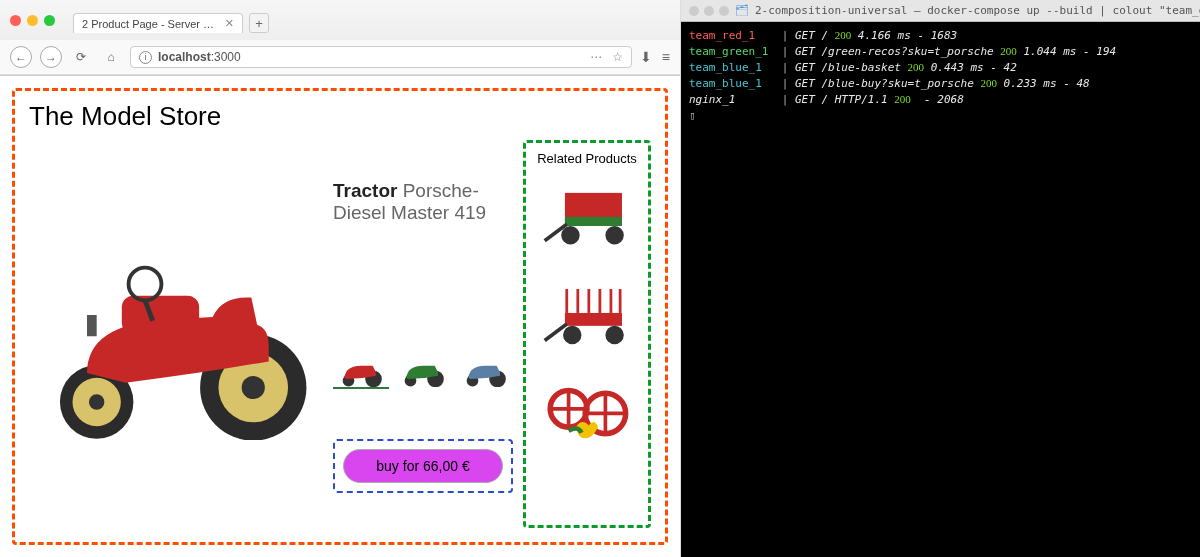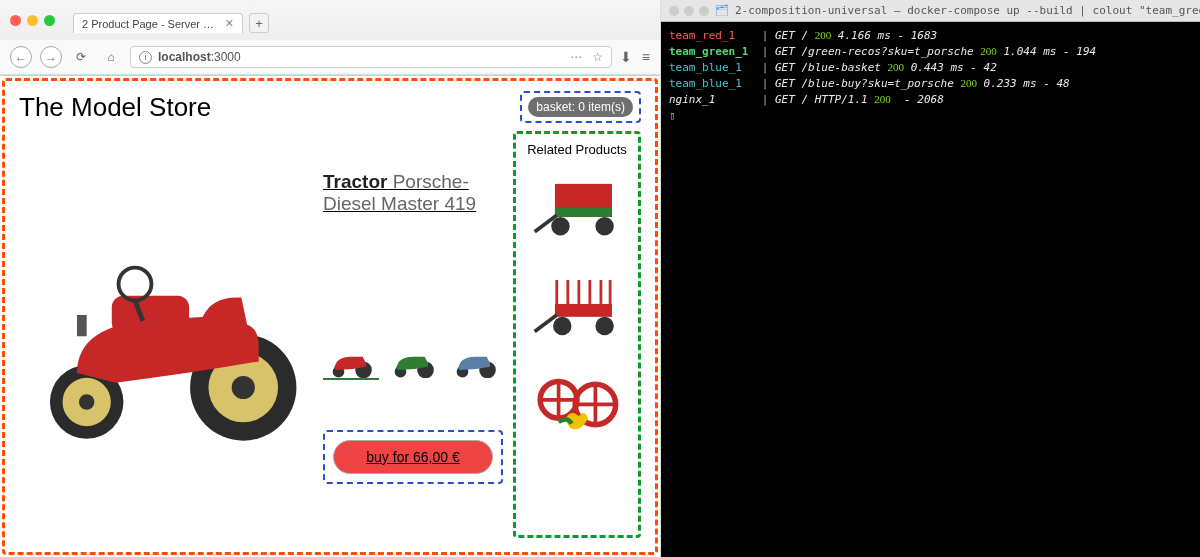--- a/index.html
+++ b/index.html
@@ -18,52 +18,52 @@
   .newtab{ margin-left:6px; width:20px;height:20px;border:1px solid #ccc;border-radius:3px;background:#f3f3f3;display:flex;align-items:center;justify-content:center;font-size:13px;color:#666;}
   .toolbar{ display:flex; align-items:center; gap:8px; padding:6px 10px; background:#f9f9f9; border-bottom:1px solid #ddd;}
   .nav-btn{ width:22px;height:22px;border-radius:50%;border:1px solid #aaa;display:flex;align-items:center;justify-content:center;font-size:12px;color:#666;background:#fff;}
   .nav-btn.plain{border:none;background:none;}
   .urlbar{ flex:1; border:1px solid #ccc;border-radius:4px;background:#fff;padding:3px 8px;font-size:12px;color:#555;display:flex;align-items:center;gap:6px;}
   .urlbar .info{width:13px;height:13px;border:1px solid #888;border-radius:50%;display:inline-flex;align-items:center;justify-content:center;font-size:9px;color:#666;}
   .urlbar .right{margin-left:auto;display:flex;gap:10px;color:#888;}
   .toolbar .rightico{display:flex;gap:10px;color:#666;font-size:14px;}
 
   
-  .page{ flex:1; padding:2px; overflow:hidden; position:relative;}
+  .page{ flex:1; padding:12px; overflow:hidden; position:relative;}
   .red-box{ border:3px dashed #ff4d00; border-radius:4px; height:100%; padding:10px 14px 14px; display:flex; flex-direction:column;}
   .header-row{ display:flex; justify-content:space-between; align-items:center;}
   .store-title{ font-size:26px; font-weight:400;}
   .basket{ border:2px dashed #2a4dd0; border-radius:4px; padding:4px 6px;}
   .basket-inner{ background:#6f6f6f; color:#fff; font-size:12px; padding:3px 8px; border-radius:10px;}
   .body-row{ flex:1; display:flex; gap:10px; margin-top:8px;}
   .main-col{ flex:1; display:flex; gap:14px;}
   .hero{ flex:1.3; display:flex; align-items:center; justify-content:center;}
   .hero svg{ width:290px; height:auto;}
-  .info-col{ flex:1; display:flex; flex-direction:column; padding-top:40px;text-decoration:underline;}
+  .info-col{ flex:1; display:flex; flex-direction:column; padding-top:40px;}
   .prod-title{ font-size:19px; color:#666;}
   .prod-title strong{ color:#222; font-weight:600;}
   .thumbs{ display:flex; gap:6px; margin-top:120px;}
   .thumb{ width:56px; height:45px; border-bottom:2px solid transparent; display:flex;align-items:flex-end;justify-content:center;}
   .thumb.sel{ border-bottom:2px solid #2d7a3f;}
   .thumb svg{ width:50px;}
   .buy-wrap{ margin-top:50px; border:2px dashed #2a4dd0; border-radius:4px; padding:8px;}
-  .buy-btn{ width:100%; border:1px solid #aaa;border-radius:18px; padding:8px; text-align:center; font-size:14px; background:#ef4444;}
+  .buy-btn{ width:100%; border:1px solid #aaa;border-radius:18px; padding:8px; text-align:center; font-size:14px; background:#d946ef;}
   .green-box{ width:128px; border:3px dashed #0b9b2b; border-radius:4px; padding:8px; display:flex; flex-direction:column; align-items:center; gap:4px;}
   .green-box h3{ font-size:13px; font-weight:400;}
   .reco{ width:96px; height:94px; display:flex;align-items:center;justify-content:center;}
   .reco svg{ width:92px;}
 
   
   .terminal{ flex:1; height:557px; background:#000; font-family: Menlo, Consolas, monospace; font-size:11px; color:#ccc; display:flex;flex-direction:column;}
   .term-title{ background:#e6e6e6; color:#555; font-size:11px; padding:4px 8px; display:flex; align-items:center; gap:6px; border-bottom:1px solid #bbb;}
   .term-title .dots{ display:flex; gap:5px;}
   .term-title .dots span{width:10px;height:10px;border-radius:50%;background:#ccc;display:inline-block;}
   .tt-folder{color:#4a90e2;}
   .term-body{ padding:6px 8px; line-height:1.45; white-space:pre;}
-  .c-red{color:#ff5b52;text-align:right;} .c-green{color:#53d86a;font-weight:bold;} .c-cyan{color:#46c4d4;} .c-white{color:#e8e8e8;font-style:italic;} .c-grey{color:#aaa;} .c-lime{color:#7fdb2a;font-family:Liberation Serif, serif;}
+  .c-red{color:#ff5b52;text-align:right;} .c-green{color:#53d86a;} .c-cyan{color:#46c4d4;} .c-white{color:#e8e8e8;font-style:italic;} .c-grey{color:#aaa;} .c-lime{color:#7fdb2a;font-family:Liberation Serif, serif;}
 </style>
 </head>
 <body>
 
 <div class="browser">
   <div class="browser-chrome">
     <div class="traffic">
       <div class="dot red"></div>
       <div class="dot yellow"></div>
       <div class="dot green"></div>
@@ -92,23 +92,20 @@
         <span>⬇</span>
         <span>≡</span>
       </div>
     </div>
   </div>
 
   <div class="page">
     <div class="red-box">
       <div class="header-row">
         <div class="store-title">The Model Store</div>
-        <div class="basket">
-          <div class="basket-inner">basket: 0 item(s)</div>
-        </div>
       </div>
       <div class="body-row">
         <div class="main-col">
           <div class="hero">
             <svg viewBox="0 0 300 220">
               <ellipse cx="70" cy="180" rx="38" ry="38" fill="#2b2b2b"></ellipse>
               <ellipse cx="70" cy="180" rx="25" ry="25" fill="#d8c36a"></ellipse>
               <ellipse cx="70" cy="180" rx="8" ry="8" fill="#333"></ellipse>
               <ellipse cx="232" cy="165" rx="55" ry="55" fill="#2b2b2b"></ellipse>
               <ellipse cx="232" cy="165" rx="36" ry="36" fill="#d8c36a"></ellipse>

